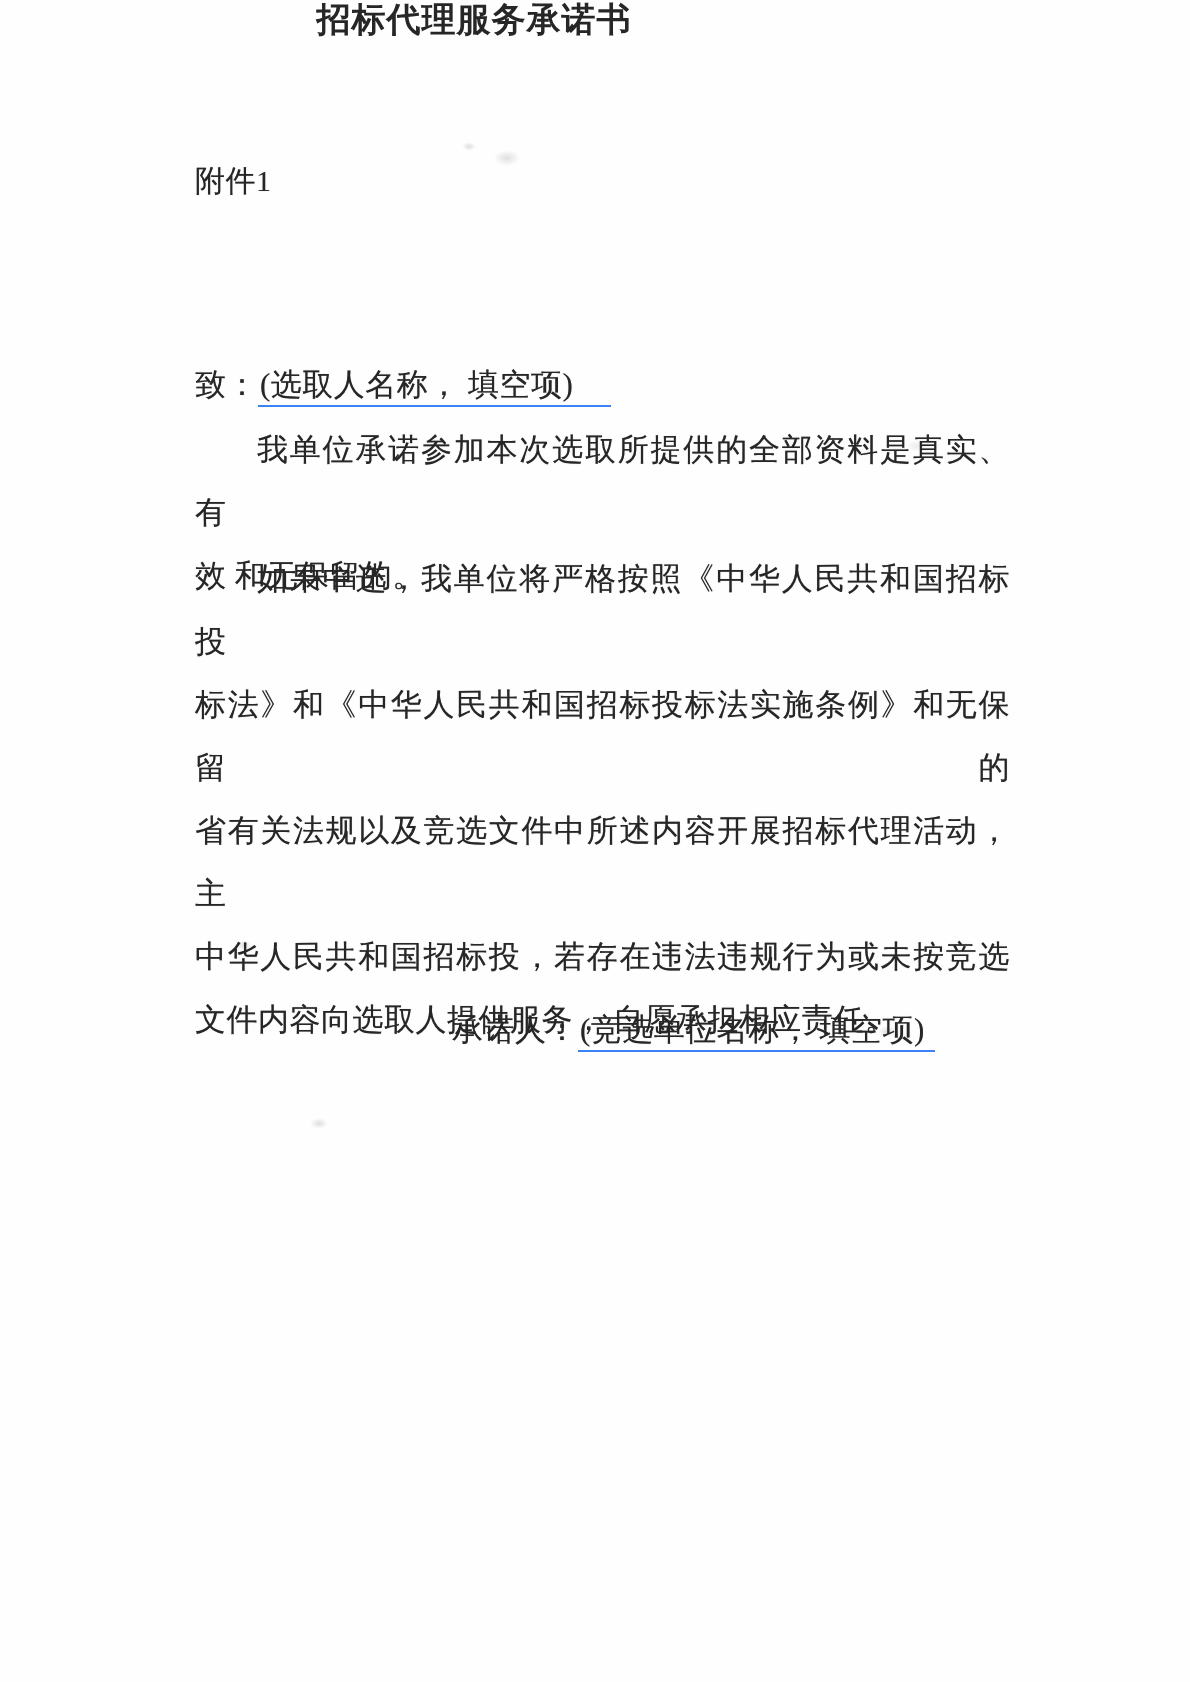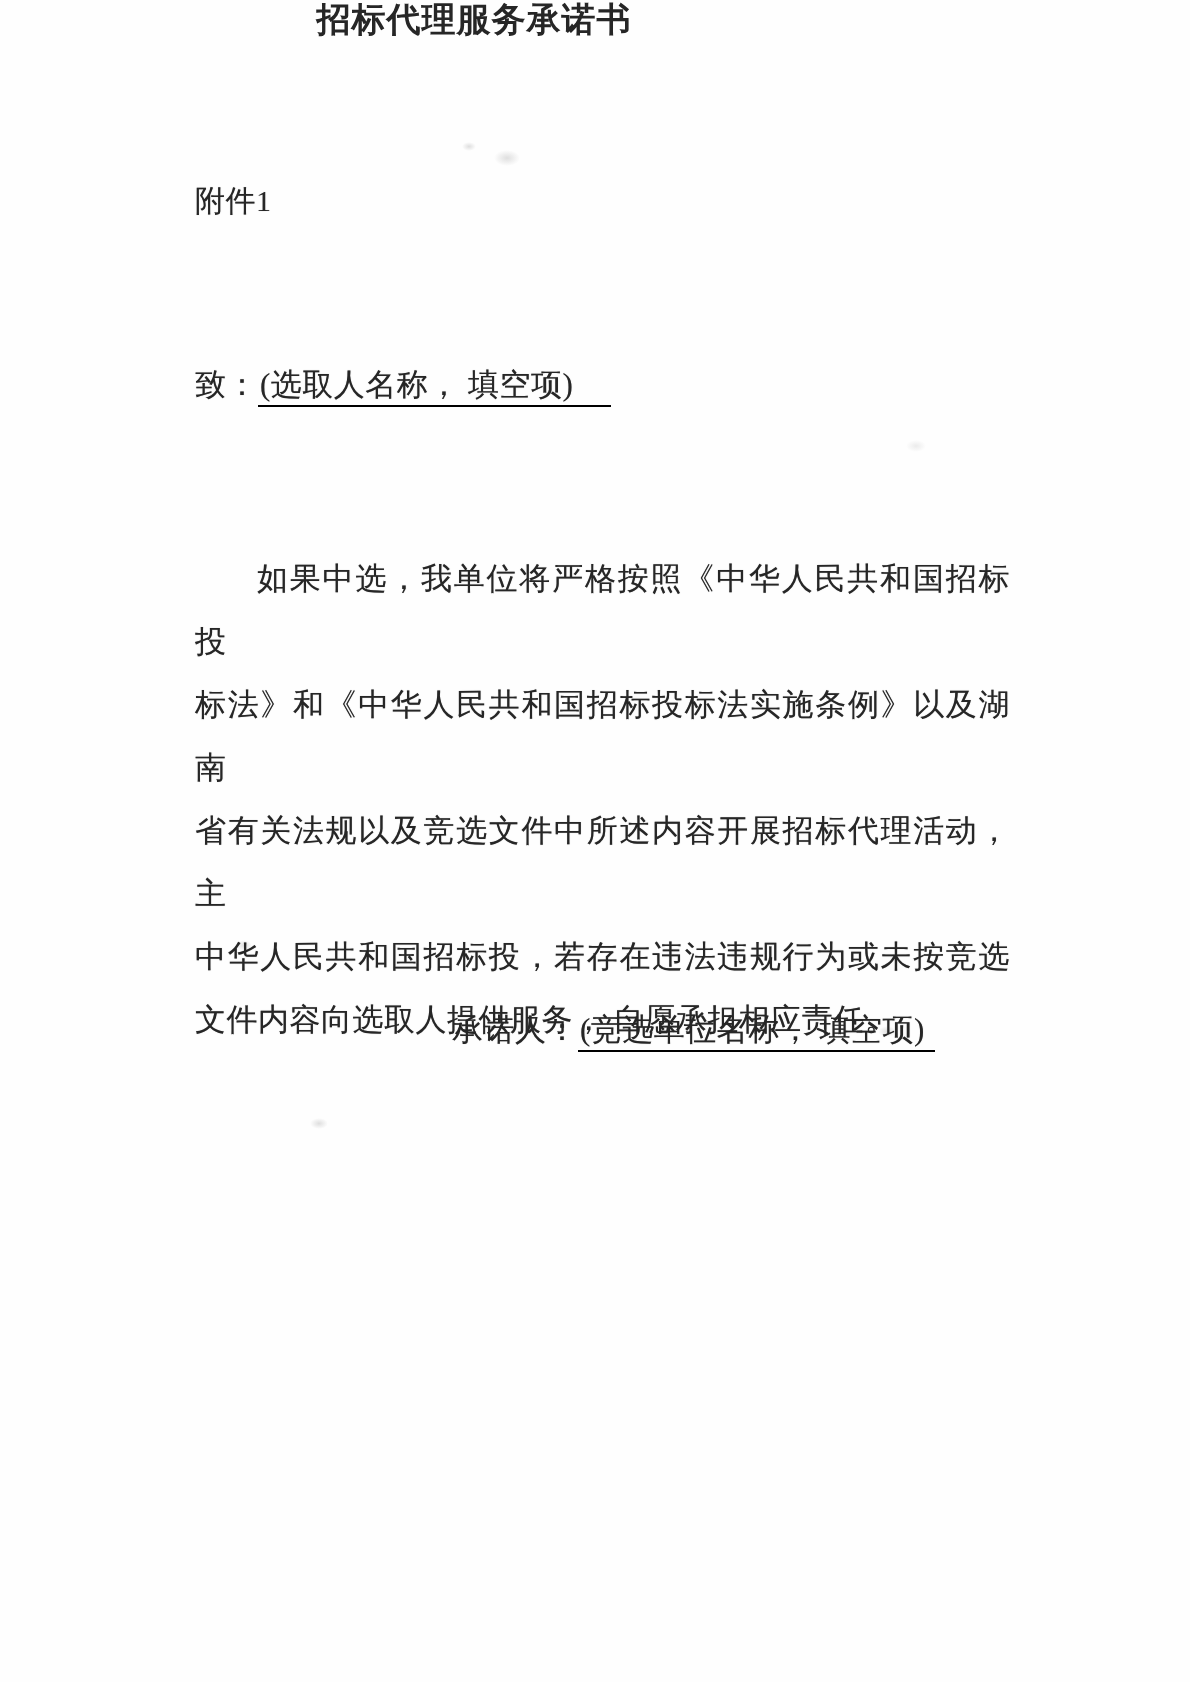--- a/index.html
+++ b/index.html
@@ -16,33 +16,33 @@
   .txt {
     position: absolute;
     font-size: 31px;
     line-height: 63px;
     letter-spacing: 0.5px;
     text-shadow: 0 0 0.7px rgba(45,45,45,0.55);
     white-space: nowrap;
   }
   .attachment-label {
     left: 195px; top: 164px;
-    font-size: 30px; line-height: 34px; margin-top: 20px;
+    font-size: 30px; line-height: 34px;
   }
   .doc-title {
     left: 0; top: 246px; width: 948px;
     text-align: center;
     font-size: 34px; line-height: 40px;
     font-weight: 700;
     letter-spacing: 1px;
     white-space: nowrap;
   }
   .salutation { left: 195px; top: 353px; }
   .blank-underlined {
-    border-bottom: 2px solid #000000;
+    border-bottom: 2px solid #3b82f6;
     padding: 0 6px 3px 2px;
   }
   .salutation .blank-underlined { padding-right: 38px; }
   .para {
     position: absolute;
     left: 195px;
     width: 815px;
     font-size: 31px;
     line-height: 63px;
     letter-spacing: 0.5px;
@@ -84,24 +84,28 @@
   <div class="scan-artifact a6"></div>
 
   <div class="txt attachment-label">附件1</div>
 
   <div class="doc-title">招标代理服务承诺书</div>
 
   <div class="txt salutation">
     <span>致：</span><span class="blank-underlined">(选取人名称， 填空项)</span>
   </div>
 
+  <div class="para para1">
+    <div class="line fill indent">我单位承诺参加本次选取所提供的全部资料是真实、有</div>
+    <div class="line">效 和无保留的。</div>
+  </div>
 
   <div class="para para2">
     <div class="line fill indent">如果中选，我单位将严格按照《中华人民共和国招标投</div>
-    <div class="line fill">标法》和《中华人民共和国招标投标法实施条例》以及湖南</div>
+    <div class="line fill">标法》和《中华人民共和国招标投标法实施条例》和无保留的</div>
     <div class="line fill">省有关法规以及竞选文件中所述内容开展招标代理活动，主</div>
     <div class="line fill">中华人民共和国招标投，若存在违法违规行为或未按竞选</div>
     <div class="line">文件内容向选取人提供服务， 自愿承担相应责任。</div>
   </div>
 
   <div class="txt signature-line">
     <span>承诺人：</span><span class="blank-underlined">(竞选单位名称， 填空项)</span>
   </div>
 
 

